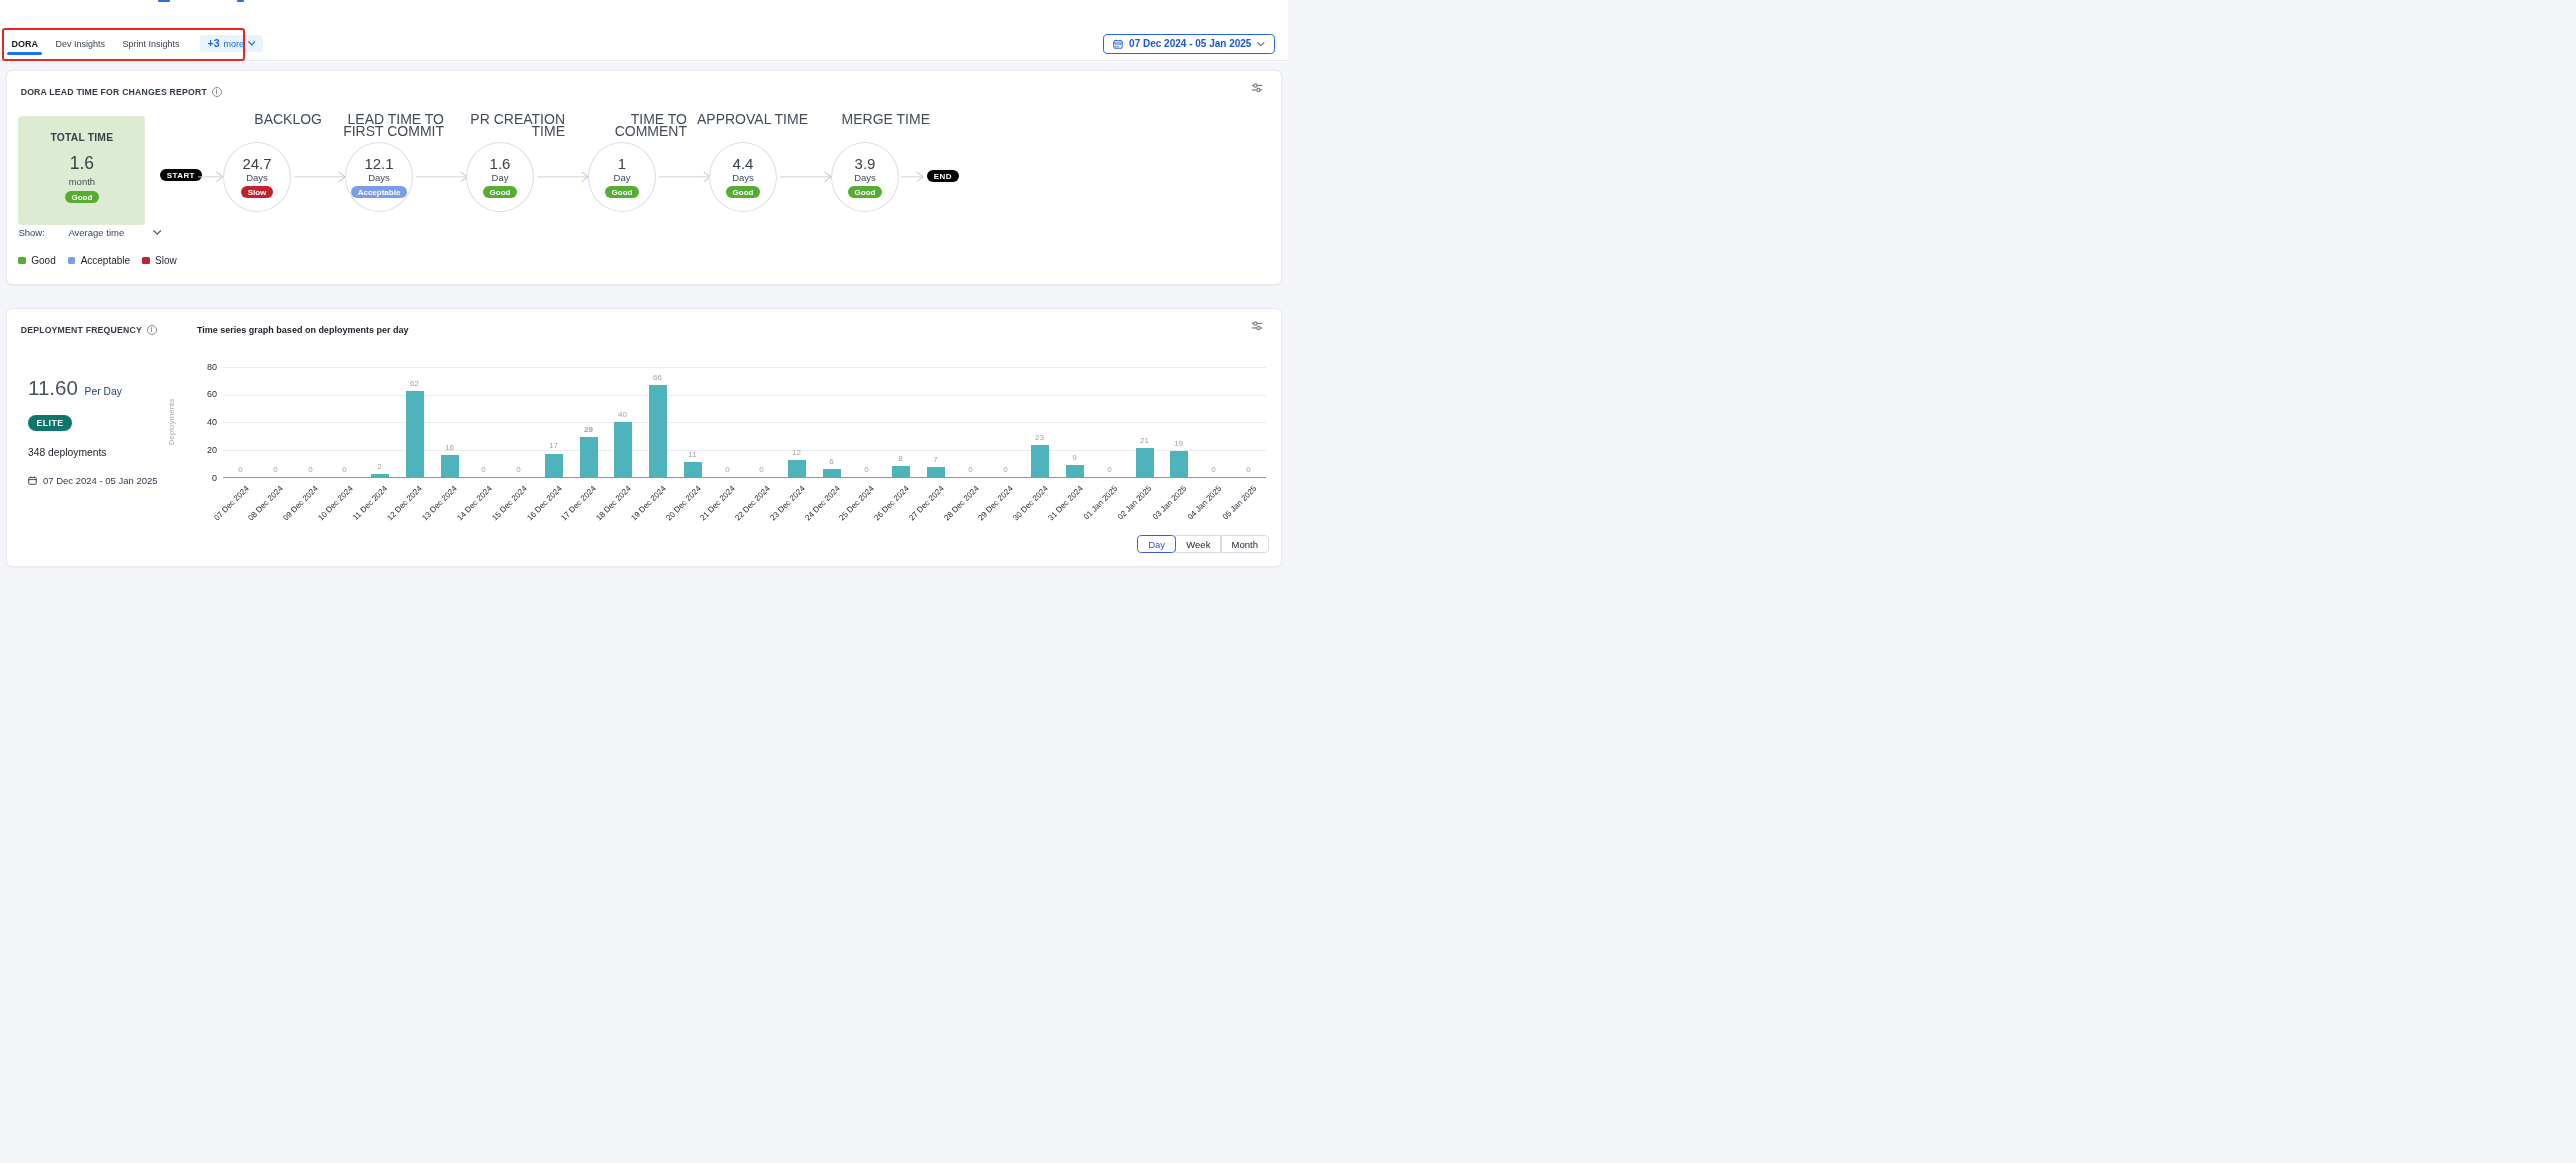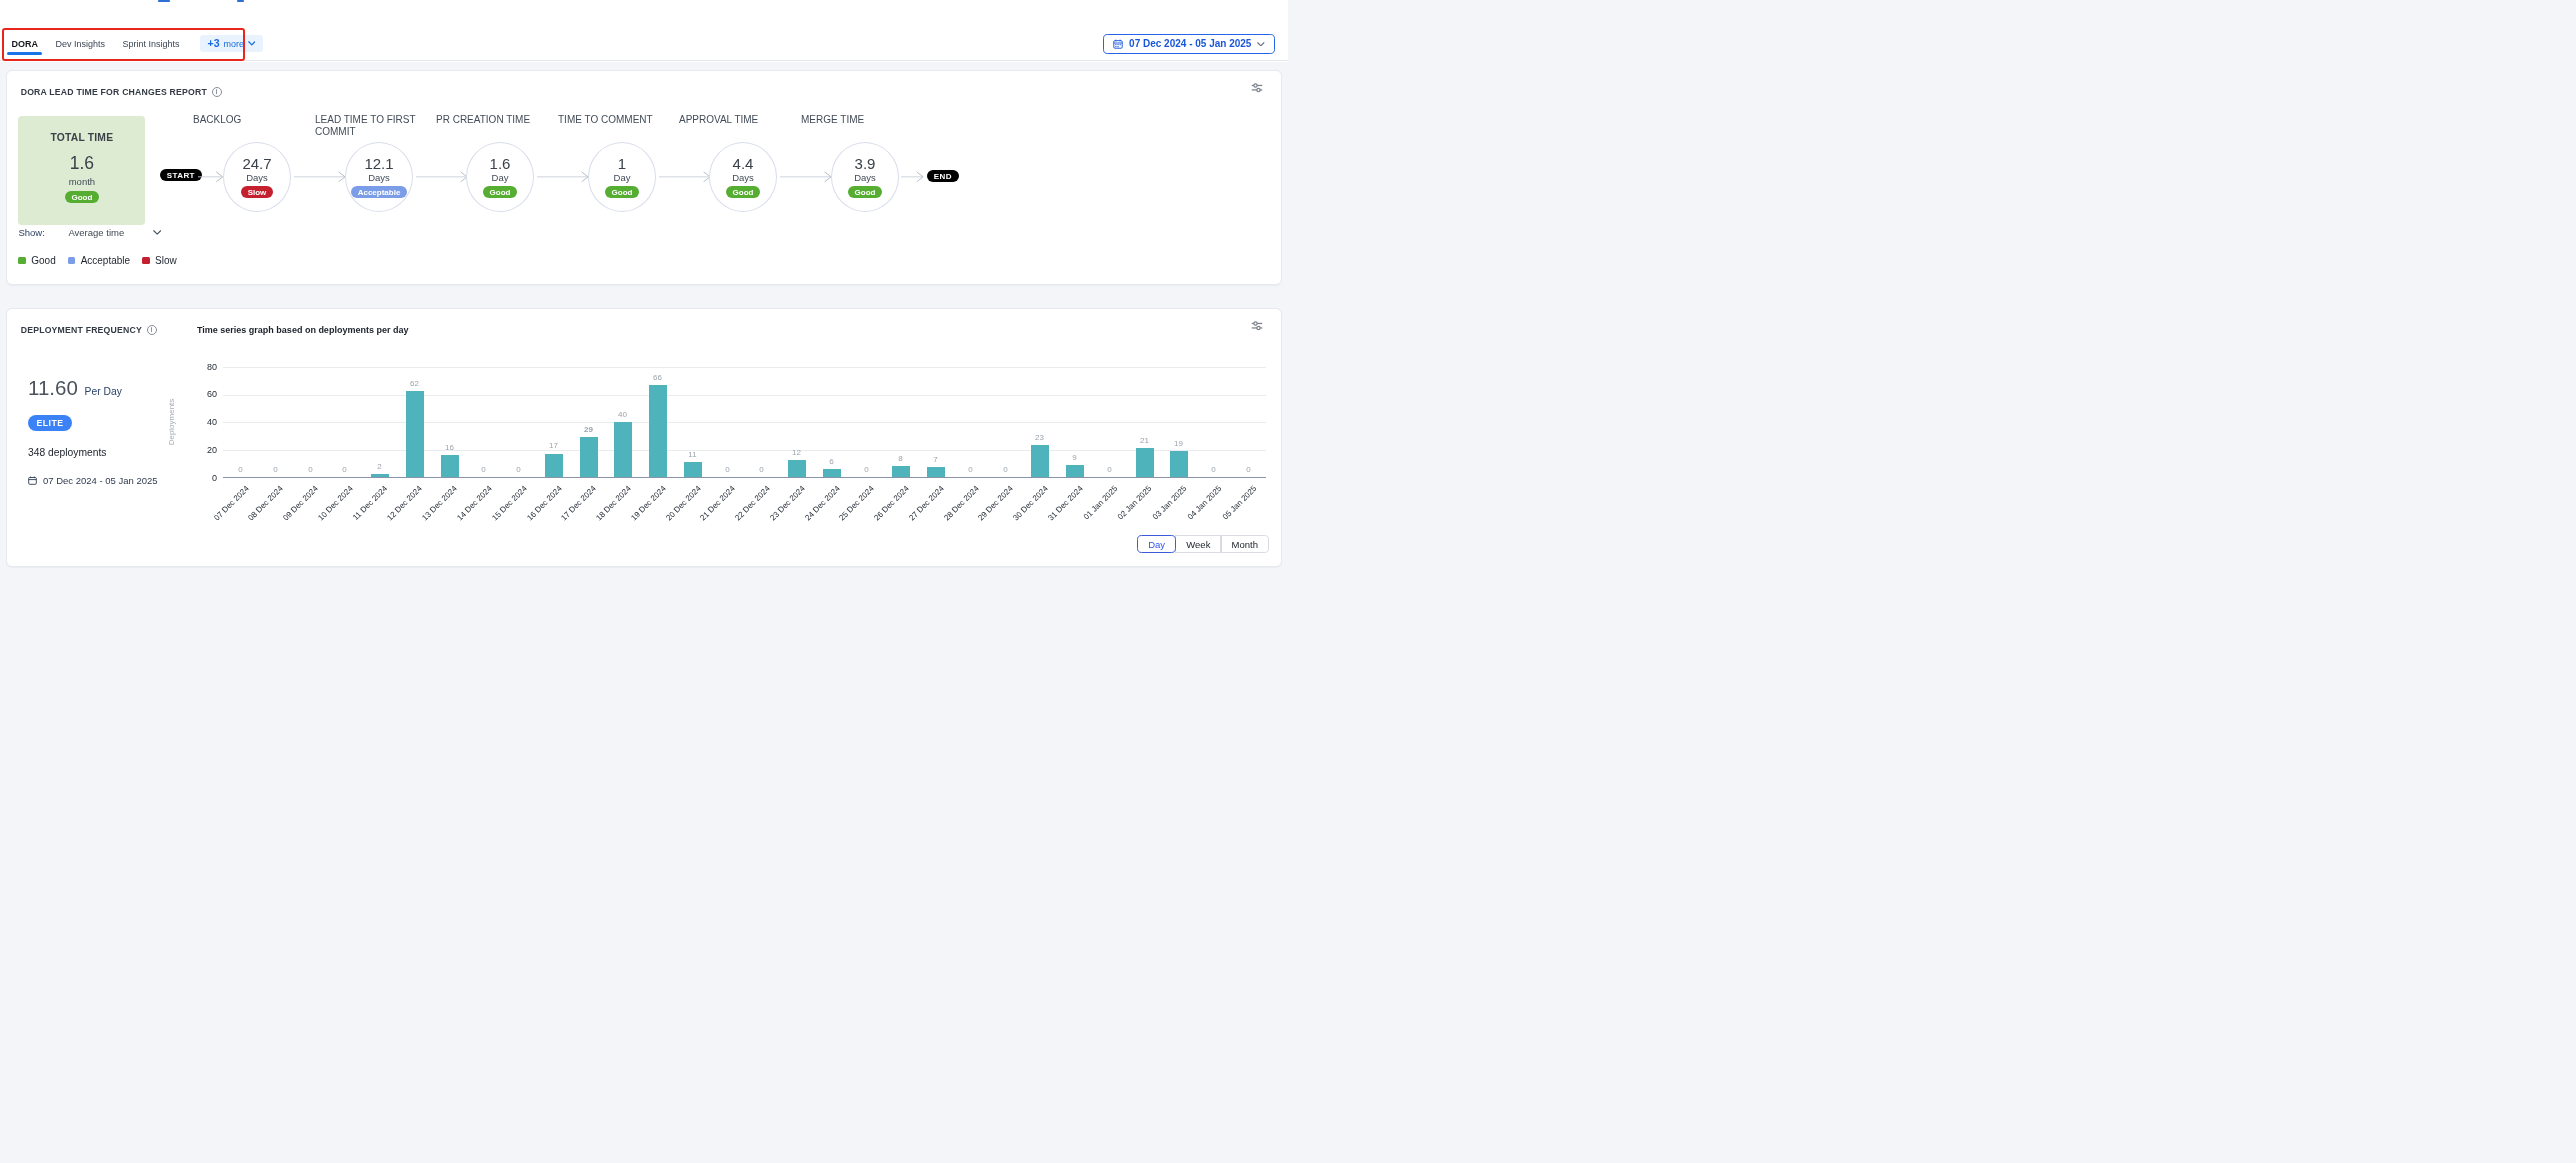--- a/index.html
+++ b/index.html
@@ -43,35 +43,35 @@
   .total-unit { margin-top:1.5px; font-size:9.5px; color:#424b57; }
   .pill { display:inline-block; padding:1.5px 6.8px; border-radius:6.8px; color:#fff; font-size:8px; font-weight:700; }
   .pill.good { background:#55ad32; } .pill.acceptable { background:#7b9de8; } .pill.slow { background:#c5202e; }
   .pill.gray { background:#000000; letter-spacing:0.4px; }
   .total-box .pill { margin-top:4.6px; }
   .flow-pill { position:absolute; }
   .stage-circle { position:absolute; top:71px; width:68px; height:70px; background:#fff; border:1.9px solid #d8deea; border-radius:50%; display:flex; flex-direction:column; align-items:center; justify-content:center; }
   .stage-value { font-size:15px; font-weight:500; color:#3a4149; line-height:16px; }
   .stage-unit { font-size:9.5px; color:#424b57; margin-top:0.8px; }
   .stage-circle .pill { margin-top:3px; }
-  .stage-name { position:absolute; top:43px; width:129px; text-align:left; font-size:10px; line-height:11.8px; color:#424b57; }
+  .stage-name { position:absolute; top:43px; width:129px; text-align:right; font-size:14px; line-height:11.8px; color:#424b57; }
   .flow-arrow { position:absolute; top:99px; }
   .show-row { position:absolute; left:11.4px; top:156px; display:flex; align-items:center; gap:7.6px; font-size:9.5px; cursor:pointer; }
   .show-label { color:#2b4266; }
   .show-value { color:#3f4854;margin-left:16px; }
   .legend { position:absolute; left:11.4px; top:184px; display:flex; align-items:center; gap:12px; }
   .legend-item { display:flex; align-items:center; gap:5.3px; font-size:10px; color:#1d232e; }
   .legend-swatch { width:7.6px; height:7.6px; border-radius:1.5px; display:inline-block; }
 
   
   .chart-heading { position:absolute; left:190px; top:16px; font-size:9px; font-weight:700; color:#1b212b; }
   .deploy-rate { position:absolute; left:21px; top:67px; display:flex; align-items:baseline; gap:6.8px; }
   .rate-value { font-size:20.5px; color:#4b525c; }
   .rate-unit { font-size:10.3px; color:#2b4266; }
-  .tier-pill { position:absolute; left:21px; top:106px; background:#3b82f6; color:#fff; font-size:8.7px; font-weight:700; letter-spacing:0.5px; padding:3px 8.4px; border-radius:8.4px; }
+  .tier-pill { position:absolute; left:21px; top:106px; background:#0f766e; color:#fff; font-size:8.7px; font-weight:700; letter-spacing:0.5px; padding:3px 8.4px; border-radius:8.4px; }
   .deploy-total { position:absolute; left:21px; top:138px; font-size:10.3px; color:#20262e; }
   .deploy-range { position:absolute; left:21px; top:166px; display:flex; align-items:center; gap:6px; font-size:9.5px; color:#2e3b50; }
 
   .plot { position:absolute; left:216px; top:58px; width:1043px; height:111px; border-bottom:1.5px solid #8a93a7; }
   .gridline { position:absolute; left:0; width:100%; height:0.8px; background:#e9ebef; }
   .ytick { position:absolute; left:-38px; width:32px; text-align:right; font-size:9px; color:#262c36; }
   .yaxis-name { position:absolute; left:-52px; top:50%; transform:translate(-50%,-50%) rotate(-90deg); font-size:8px; color:#a6acb6; white-space:nowrap; }
   .slot { position:absolute; top:0; height:100%; }
   .bar { position:absolute; bottom:0; background:#4fb3bc; }
   .bar-val { position:absolute; width:100%; text-align:center; font-size:8px; color:#9ba3ad; }

